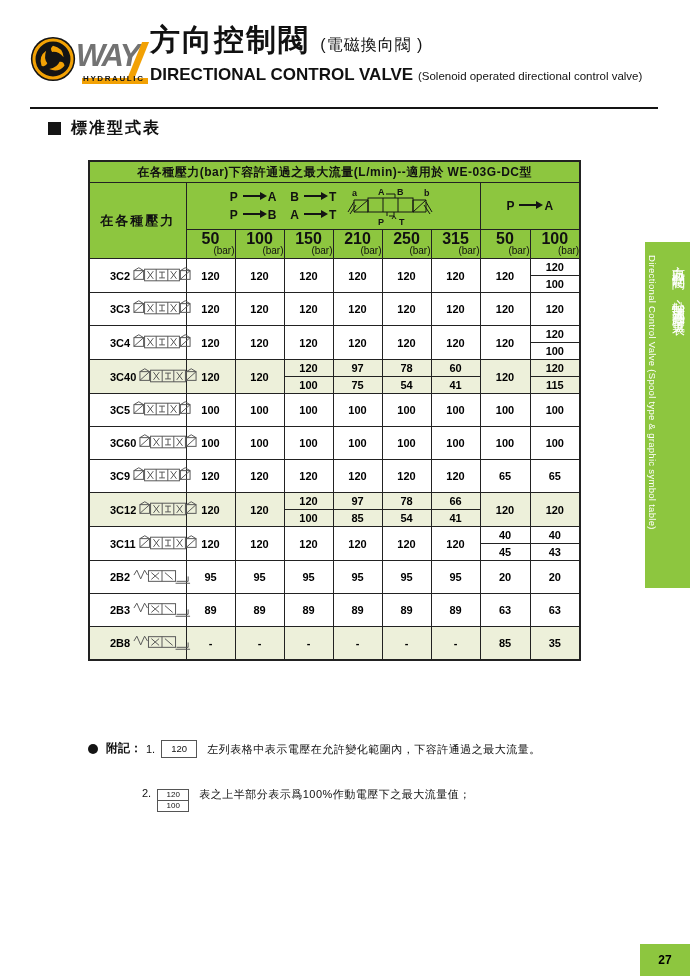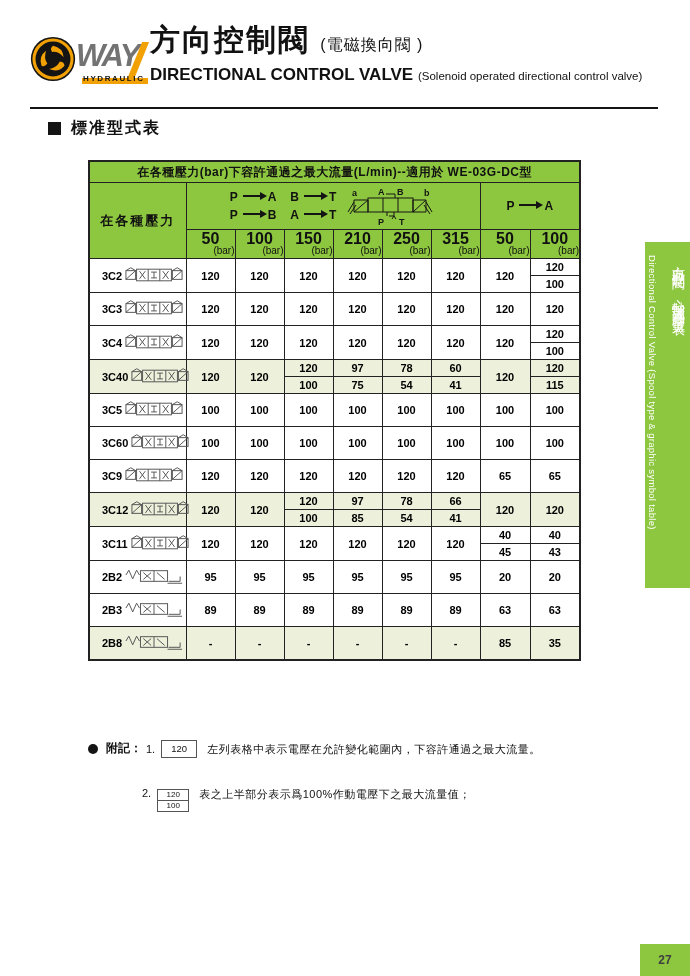--- a/index.html
+++ b/index.html
@@ -50,21 +50,21 @@
   .arr{display:inline-block;width:22px;height:2px;background:#141414;vertical-align:middle;position:relative;margin:0 3px 3px 5px;}
   .arr::after{content:'';position:absolute;right:-2px;top:-3px;border-left:7px solid #141414;border-top:4px solid transparent;border-bottom:4px solid transparent;}
   .fgap{display:inline-block;width:14px;}
   .press td{height:28px;}
   .pv{font-size:16px;font-weight:700;line-height:13px;}
   .pu{font-size:10px;font-weight:400;line-height:12px;text-align:right;}
   .flowtable tbody tr{height:33px;}
   .flowtable tbody td{font-size:11px;font-weight:700;color:#000;background:#fff;}
   .flowtable tbody tr.hl td{background:var(--hl);}
   .spool-cell{text-align:left !important;}
-  .spool-inner{display:flex;align-items:center;padding-left:12px;gap:2px;}
+  .spool-inner{display:flex;align-items:center;padding-left:20px;gap:2px;}
   .model{font-size:11px;font-weight:700;white-space:nowrap;}
   td.split .half{height:16px;line-height:16px;}
   td.split .half.top{border-bottom:1px solid var(--line);}
   .valve-svg text{font-size:9px;font-weight:700;fill:#141414;font-family:"Liberation Sans",sans-serif;}
 
   
   .sidetab{position:absolute;left:645px;top:242px;width:45px;height:346px;background:var(--green);}
   .tab-zh{
     position:absolute;right:3px;top:13px;writing-mode:vertical-rl;text-orientation:upright;
     color:#fff;font-size:13px;letter-spacing:3px;white-space:nowrap;
@@ -82,21 +82,21 @@
   .note2{position:absolute;left:54px;top:52px;display:flex;align-items:flex-start;white-space:nowrap;}
   .note-no{font-size:11px;margin-right:6px;}
   .nbox{border:1px solid #555;width:34px;height:16px;line-height:16px;text-align:center;font-size:9.5px;margin-right:10px;flex:none;}
   .nbox2{border:1px solid #555;width:30px;margin-right:10px;margin-top:2px;flex:none;}
   .nbox2 div{height:10px;line-height:10px;text-align:center;font-size:8px;}
   .nbox2 div:first-child{border-bottom:1px solid #555;}
   .note-lines div{line-height:15px;letter-spacing:.5px;}
 
   .pagenum{
     position:absolute;left:640px;top:944px;width:50px;height:32px;background:var(--green);
-    color:#404040;font-size:12px;font-weight:700;display:flex;align-items:center;justify-content:center;
+    color:#000000;font-size:12px;font-weight:700;display:flex;align-items:center;justify-content:center;
   }
 </style>
 </head>
 <body>
 
 <div class="page">
 
   <div class="logo">
     <svg width="46" height="46" viewBox="0 0 52 52">
       <circle cx="26" cy="26" r="25" fill="#141414"></circle>

